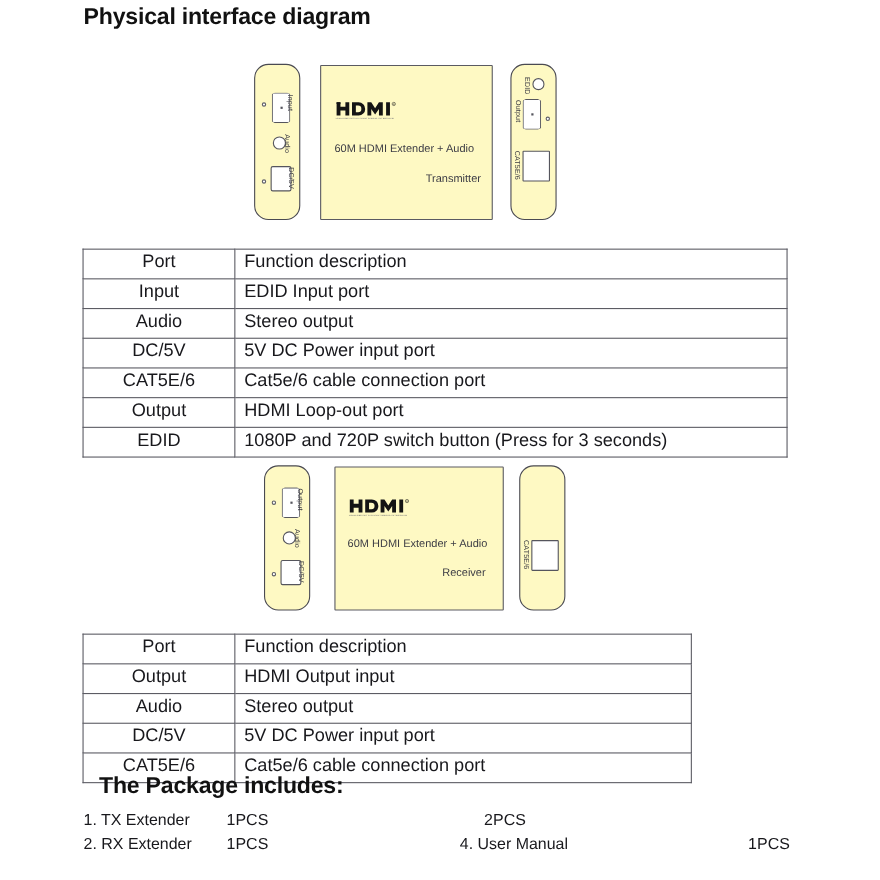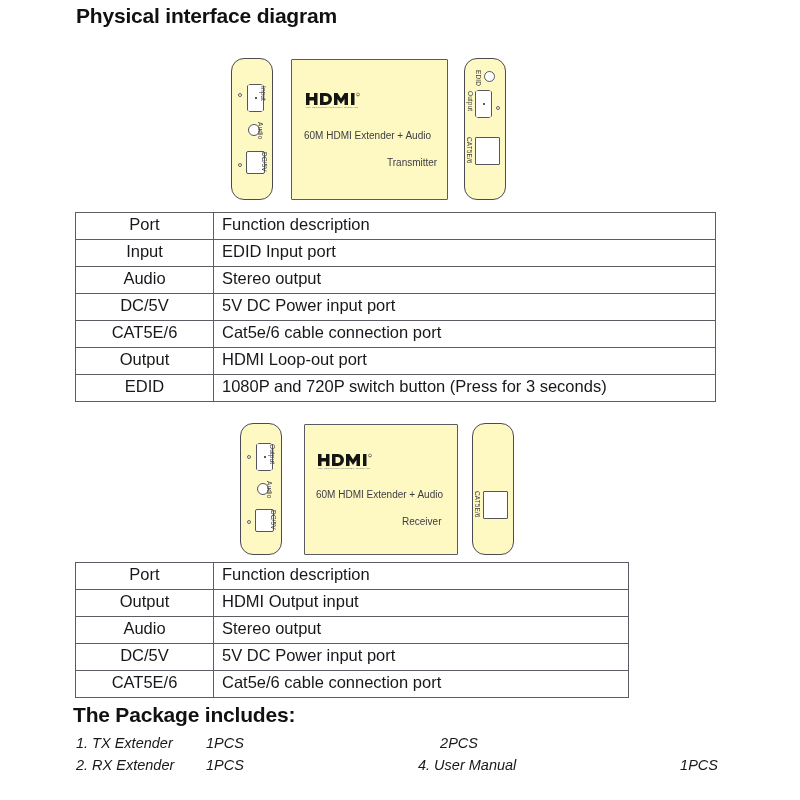--- a/index.html
+++ b/index.html
@@ -19,21 +19,21 @@
   
   .page-heading {
     position: absolute;
     font-weight: bold;
     font-size: 21px;
     letter-spacing: -0.2px;
     color: #111;
     white-space: nowrap;
   }
   #title-physical { left: 76px; top: 4px; }
-  #title-package  { left: 73px; top: 703px; font-size: 21px; }
+  #title-package  { left: 90px; top: 703px; font-size: 21px; }
 
   
   .device-group {
     position: absolute;
     left: 0; top: 0;
     width: 800px;
   }
 
   .panel {
     position: absolute;
@@ -138,20 +138,21 @@
     color: #3c3c44;
     white-space: nowrap;
   }
 
   
   .spec-table {
     position: absolute;
     border-collapse: collapse;
     background: #fff;
     table-layout: fixed;
+    margin-top: 14px;
   }
   .spec-table td {
     border: 1.3px solid #5c5c64;
     font-size: 16.5px;
     color: #18181c;
     padding: 1px 0 3px 0;
     height: 22px;
     line-height: 1.05;
   }
   .spec-table td.col-port {
@@ -163,24 +164,23 @@
   }
 
   
   .pkg-col {
     position: absolute;
     font-size: 14.5px;
     color: #18181c;
   }
   .pkg-row {
     display: flex;
-    align-items: flex-start;
+    align-items: center;
     height: 22px;
     white-space: nowrap;
-    font-style: italic;
   }
   .pkg-name { display: inline-block; }
   .pkg-qty  { display: inline-block; text-align: left; }
 
   #pkg-left  { left: 76px;  top: 735px; }
   #pkg-right { left: 418px; top: 735px; }
   #pkg-left  .pkg-name { width: 130px; }
   #pkg-left  .pkg-qty  { width: 60px; }
   #pkg-right .pkg-name { width: 240px; }
   #pkg-right .pkg-qty  { width: 60px; text-align: right; }

